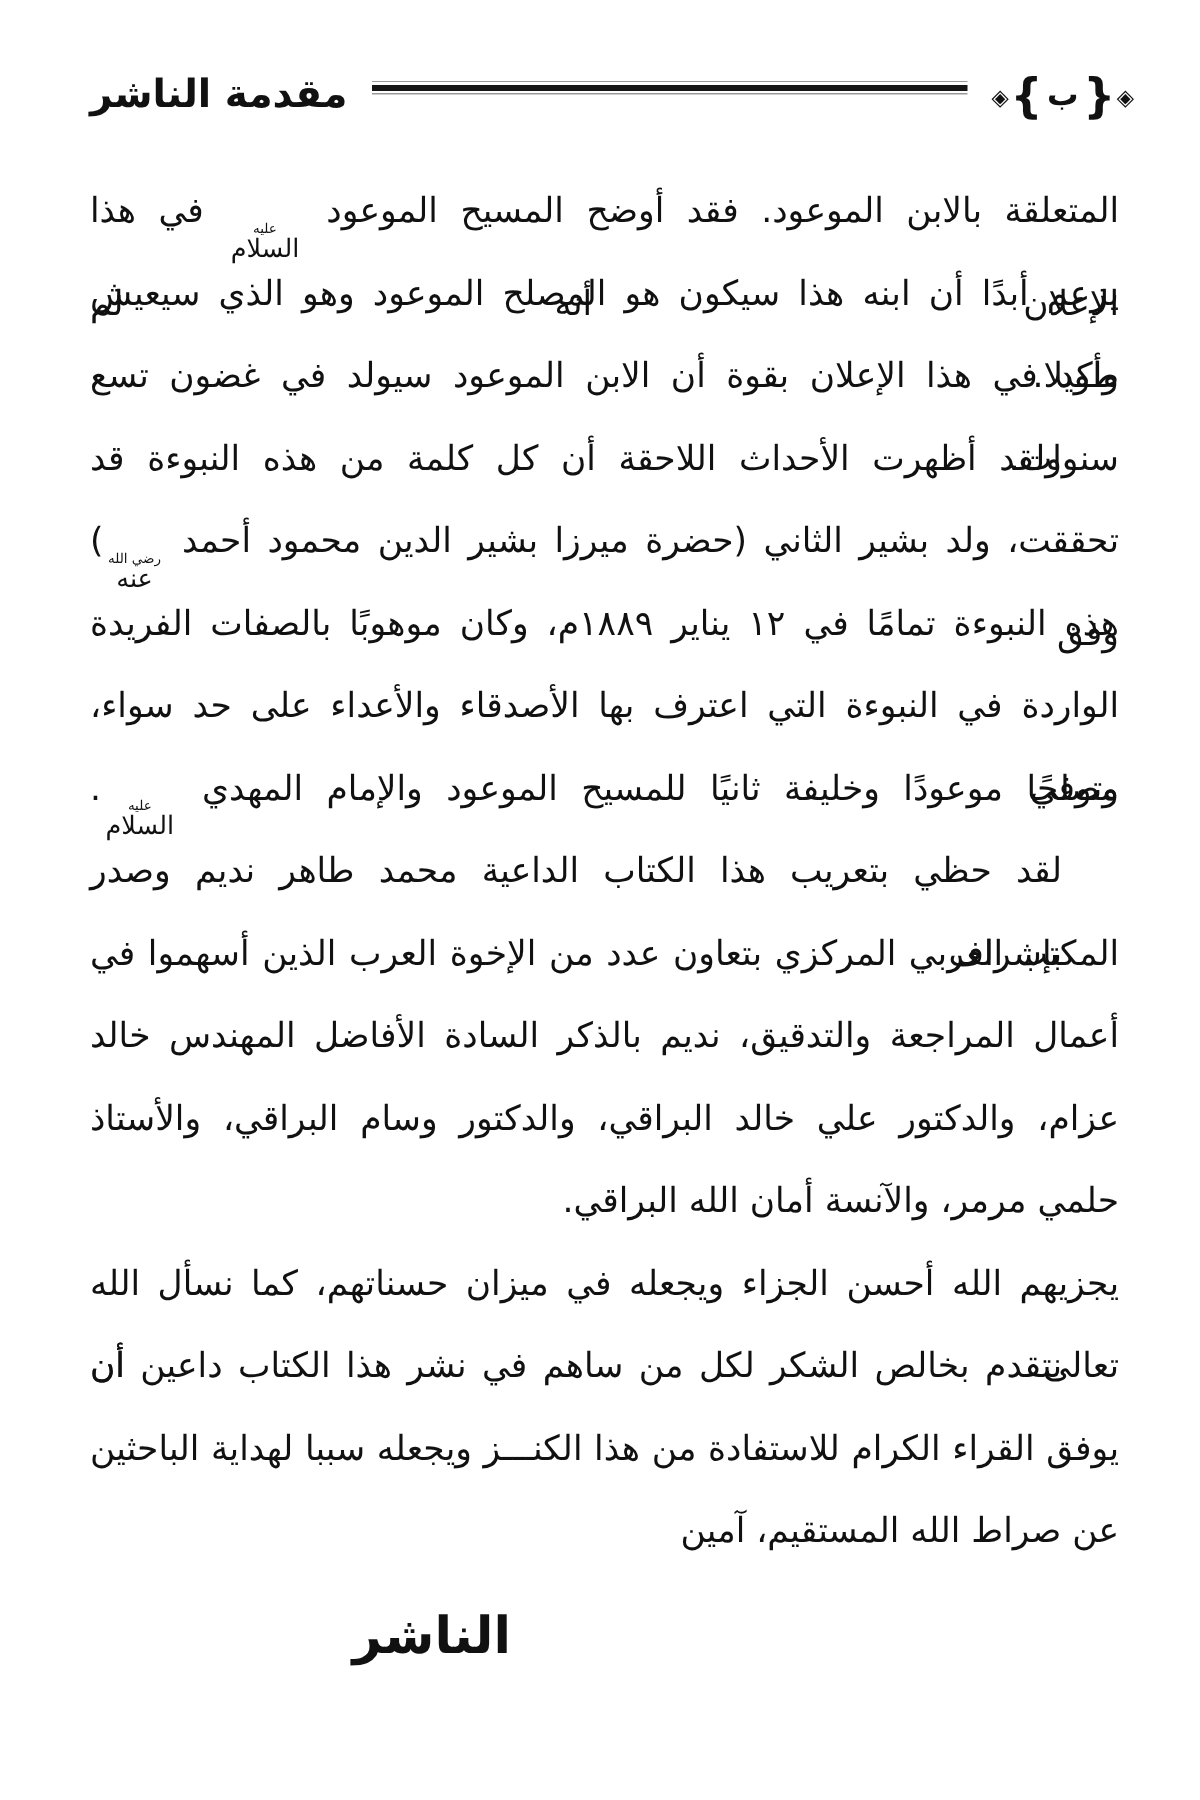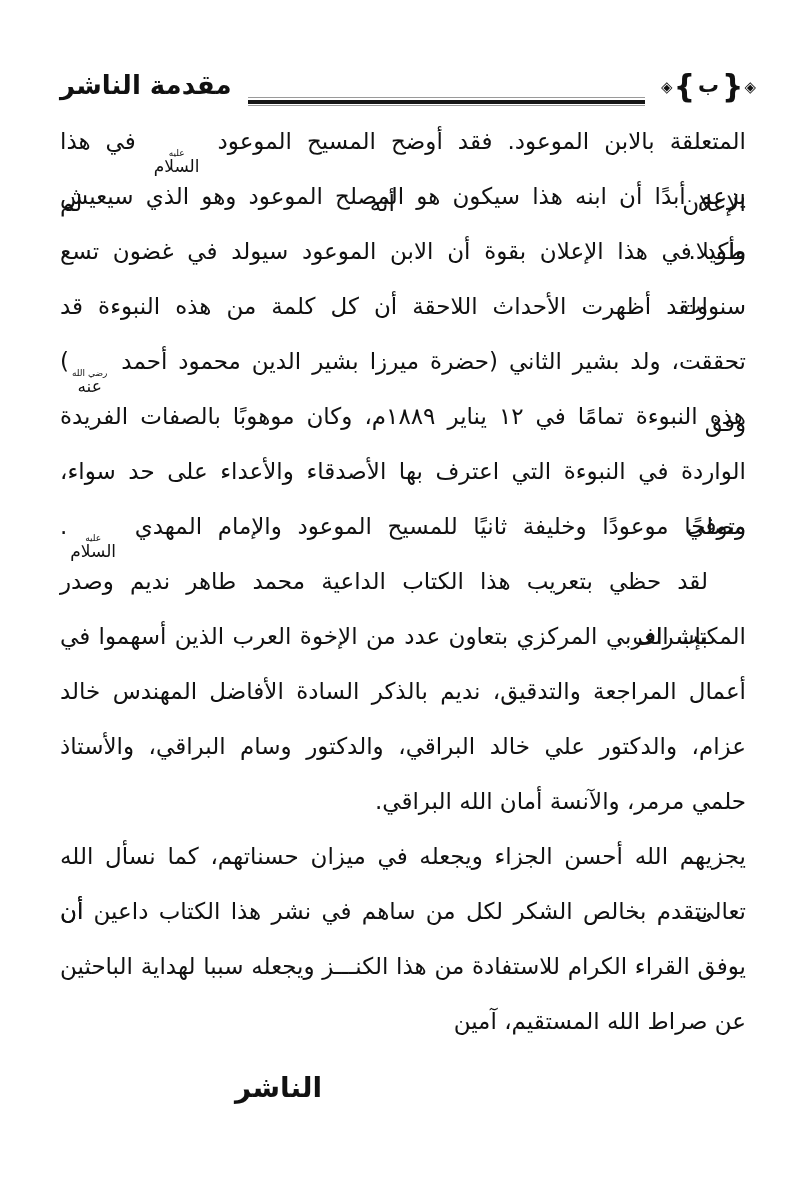--- a/index.html
+++ b/index.html
@@ -12,21 +12,21 @@
   }
   .page {
     position: relative;
     width: 800px; height: 1200px;
     background: #ffffff;
   }
   
   .header {
     display: flex;
     direction: ltr;
-    align-items: flex-end;
+    align-items: flex-start;
     padding: 48px 44px 0 60px;
     height: 52px;
     box-sizing: content-box;
   }
   .chapter-title {
     direction: rtl;
     white-space: nowrap;
     font-weight: bold;
     font-size: 26px;
     letter-spacing: -1px;
@@ -80,21 +80,21 @@
     font-weight: normal;
   }
   .honorific .h-top { font-size: 9px; line-height: 1.05; }
   .honorific .h-bot { font-size: 17px; line-height: 1.05; }
   
   .signature {
     direction: rtl;
     text-align: left;
     padding-left: 235px;
     margin-top: 22px;
-    font-size: 28px;
+    font-size: 34px;
     font-weight: bold;
   }
 </style>
 </head>
 <body>
 
 <div class="page">
 
   <div class="header">
     <div class="chapter-title">مقدمة الناشر</div>

